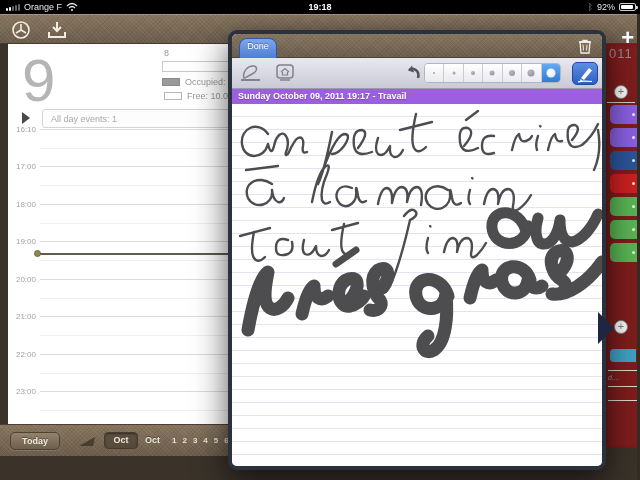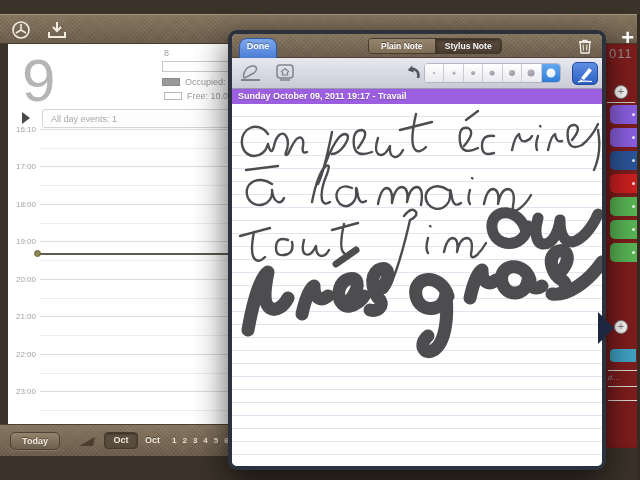--- a/index.html
+++ b/index.html
@@ -69,21 +69,21 @@
   .bottombar { position:absolute; left:0; top:424px; width:532px; height:32px; border-top:1px solid #4a3f32; }
   .todaybtn { position:absolute; left:10px; top:7px; width:50px; height:18px; border-radius:5px; background:linear-gradient(#93836d,#6d5f4d); border:1px solid #4e4234; color:#f3ebdd; font-size:9px; font-weight:bold; text-align:center; line-height:16px; text-shadow:0 -1px 0 rgba(0,0,0,.4); box-shadow:0 1px 1px rgba(255,255,255,.15); }
   .bb-arrow { position:absolute; left:80px; top:12px; width:0; height:0; border-bottom:9px solid #4a3e30; border-left:14px solid transparent; transform:skewX(-12deg); }
   .monthtab { position:absolute; left:104px; top:7px; width:34px; height:17px; background:linear-gradient(#5c5040,#564a3b); border:1px solid #463b2d; border-radius:4px; color:#efe7d8; font-size:9px; font-weight:bold; text-align:center; line-height:15px; box-shadow:inset 0 1px 2px rgba(0,0,0,.45); }
   .monthlbl { position:absolute; left:145px; top:10px; color:#f0e8da; font-size:9px; font-weight:bold; text-shadow:0 -1px 0 rgba(0,0,0,.4); }
   .bb-dates { position:absolute; left:172px; top:11px; display:flex; gap:6px; color:#ece3d4; font-size:8px; font-weight:bold; }
 
   
   .modal { position:absolute; left:228px; top:30px; width:378px; height:440px; border:4px solid #2b313d; border-radius:9px; background:#fff; box-shadow:0 12px 34px rgba(0,0,0,.65); z-index:50; overflow:hidden; }
   .m-topbar { position:relative; width:100%; height:24px; border-bottom:1px solid #4e4335; }
-  .donebtn { position:absolute; left:7px; top:4px; width:38px; height:28px; border-radius:8px; background:linear-gradient(#7ea7ec,#3a6fd0); border:1px solid #2c57a8; color:#fff; font-size:9px; font-weight:bold; text-align:center; line-height:14px; text-shadow:0 -1px 0 rgba(0,0,0,.35); }
+  .donebtn { position:absolute; left:7px; top:4px; width:38px; height:28px; border-radius:8px; background:linear-gradient(#7ea7ec,#3a6fd0); border:1px solid #2c57a8; color:#fff; font-size:9px; font-weight:normal; text-align:center; line-height:14px; text-shadow:0 -1px 0 rgba(0,0,0,.35); }
   .m-seg { position:absolute; left:136px; top:4px; width:134px; height:16px; display:flex; border:1px solid #443a2e; border-radius:4px; overflow:hidden; }
   .m-seg > div { flex:1; font-size:8.5px; font-weight:bold; color:#fff; text-align:center; line-height:14px; text-shadow:0 -1px 0 rgba(0,0,0,.45); }
   .m-seg .plain { background:linear-gradient(#97866f,#7d6c56); border-right:1px solid #443a2e; }
   .m-seg .stylus { background:linear-gradient(#5a4c3d,#4a3e31); box-shadow:inset 0 1px 3px rgba(0,0,0,.5); }
   .trash { position:absolute; right:8px; top:3px; width:18px; height:18px; }
 
   .m-toolbar { position:relative; width:100%; height:31px; background:linear-gradient(#e8e8f0,#c9cad6); border-bottom:1px solid #9b9bae; }
   .toolicon { position:absolute; top:4px; width:26px; height:22px; }
   .pensizes { position:absolute; left:192px; top:5px; width:137px; height:20px; display:flex; background:#fff; border:1px solid #b4b5c2; border-radius:4px; overflow:hidden; }
   .pen-cell { flex:1; position:relative; border-right:1px solid #c9cad4; background:linear-gradient(#ffffff,#e9e9ef); }
@@ -101,20 +101,43 @@
     background-image:repeating-linear-gradient(to bottom, transparent 0 12px, #e3e4ef 12px 13px); }
   .ink { position:absolute; left:0; top:0; }
 
   svg .ln { fill:none; stroke-linecap:round; stroke-linejoin:round; }
 </style>
 </head>
 <body>
 
 <div id="screen">
 
+  <div class="statusbar">
+    <div class="sb-left">
+      <span class="sb-bars">
+          <i></i>
+          <i></i>
+          <i></i>
+          <i></i>
+          <i></i>
+        </span>
+      <span>Orange F</span>
+      <svg width="12" height="10" viewBox="0 0 12 10">
+        <path d="M1,4 Q6,-1 11,4" fill="none" stroke="#e9e9e9" stroke-width="1.2"></path>
+        <path d="M3,6 Q6,3 9,6" fill="none" stroke="#e9e9e9" stroke-width="1.2"></path>
+        <circle cx="6" cy="8" r="1" fill="#e9e9e9"></circle>
+      </svg>
+    </div>
+    <div class="sb-center">19:18</div>
+    <div class="sb-right">
+      <span class="bt">ᛒ</span>
+      <span>92%</span>
+      <span class="battery"></span>
+    </div>
+  </div>
 
   <div class="topbar leather">
     <svg class="tb-icon" style="left:10px" viewBox="0 0 22 20">
       <circle cx="11" cy="10" r="8" fill="none" stroke="#f2ecdf" stroke-width="1.6"></circle>
       <path d="M11,10 L11,4 M11,10 L16,13 M11,10 L6,13" stroke="#f2ecdf" stroke-width="1.6" fill="none"></path>
     </svg>
     <svg class="tb-icon" style="left:46px" viewBox="0 0 22 20">
       <path d="M11,2 L11,10 M7,7 L11,11 L15,7" stroke="#f2ecdf" stroke-width="2" fill="none"></path>
       <path d="M3,12 L3,17 L19,17 L19,12" stroke="#f2ecdf" stroke-width="2" fill="none"></path>
     </svg>
@@ -213,24 +236,20 @@
       <span>4</span>
       <span>5</span>
       <span>6</span>
       <span>7</span>
     </div>
   </div>
 
   <div class="modal">
     <div class="m-topbar leather">
       <div class="donebtn">Done</div>
-      <div class="m-seg">
-        <div class="plain">Plain Note</div>
-        <div class="stylus">Stylus Note</div>
-      </div>
       <svg class="trash" viewBox="0 0 18 18">
         <path d="M4,5 L14,5 L13,16 L5,16 Z" fill="none" stroke="#f3efe8" stroke-width="1.3"></path>
         <path d="M3,5 L15,5 M7,5 L7,3.5 L11,3.5 L11,5" fill="none" stroke="#f3efe8" stroke-width="1.3"></path>
         <path d="M7,7.5 L7.5,13.5 M11,7.5 L10.5,13.5" stroke="#f3efe8" stroke-width="1"></path>
       </svg>
     </div>
 
     <div class="m-toolbar">
       <svg class="toolicon" style="left:6px" viewBox="0 0 26 22">
         <path d="M6,16 C4,10 10,3 16,4 C20,5 19,10 14,12 C10,14 8,16 6,16 Z" fill="none" stroke="#82828e" stroke-width="1.5"></path>

